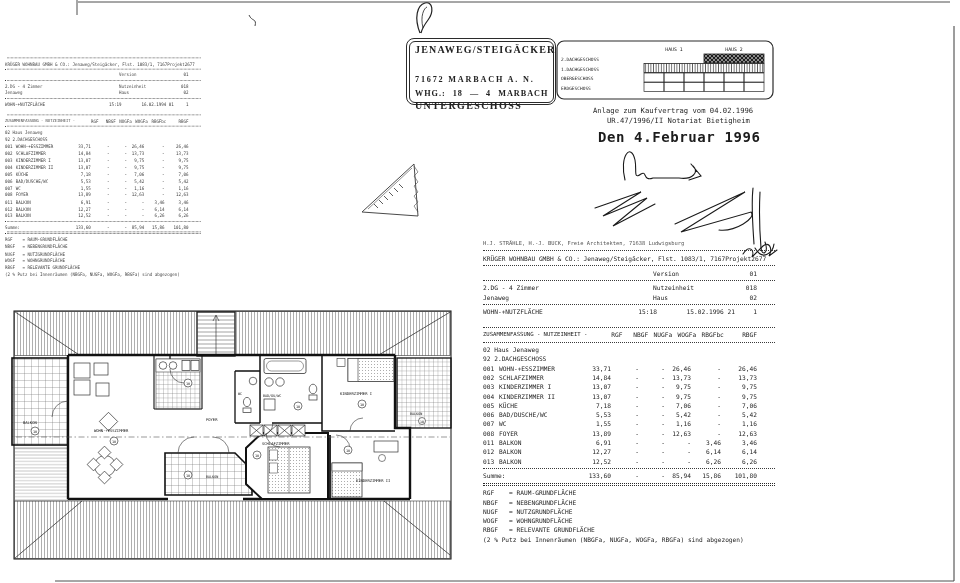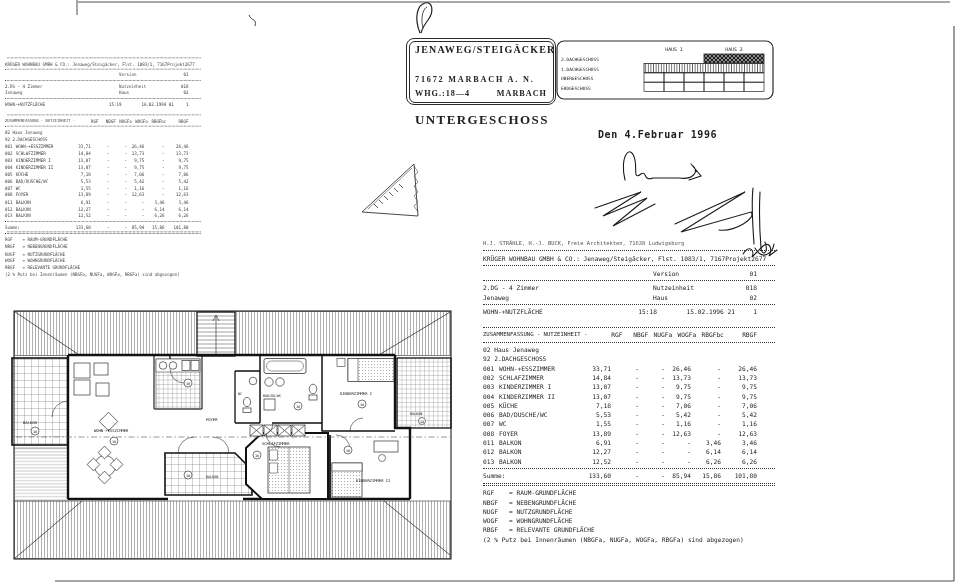--- a/index.html
+++ b/index.html
@@ -9,23 +9,23 @@
   .abs { position:absolute; }
   .serif { font-family:"Liberation Serif", serif; }
 
   
   .hdr-box { left:406px; top:38px; width:150px; height:67px; }
   .hdr-outer { position:absolute; inset:0; border:1.3px solid #2b2b2b; border-radius:8px; }
   .hdr-inner { position:absolute; inset:2.5px; border:1px solid #2b2b2b; border-radius:6px; }
   .hdr-text { position:absolute; inset:0; padding:6px 9px 0 9px; font-weight:bold; color:#222; }
   .hdr-title   { font-size:10px; letter-spacing:1.2px; white-space:nowrap; }
   .hdr-address { font-size:8.2px; letter-spacing:1.8px; margin-top:20px; }
-  .hdr-whg-row { display:flex; align-items:baseline; font-size:8.2px; letter-spacing:1px; margin-top:5px; }
+  .hdr-whg-row { display:flex; align-items:baseline; gap:7px; font-size:8.2px; letter-spacing:1px; margin-top:5px; }
   .hdr-whg-row .push { margin-left:auto; }
-  .hdr-floor   { font-size:13px; letter-spacing:1.4px; margin-top:14px; }
+  .hdr-floor   { font-size:10px; letter-spacing:1.4px; margin-top:2px; }
 
   
   .atable { width:292px; font-size:6.2px; line-height:9.3px; color:#242424; }
   .tline  { height:9.3px; white-space:pre; overflow:visible; }
   .arch   { font-size:5.4px; color:#555; }
   .dots   { border-top:1px dotted #3a3a3a; height:0; margin:2px 0 2.5px 0; }
   .dots2  { border-top:1px dotted #2a2a2a; border-bottom:1px dotted #2a2a2a; height:3px; margin:2px 0 2.5px 0; }
   .rw     { display:flex; height:9.3px; padding-right:18px; }
   .rw .grow { flex:1; white-space:pre; }
   .r-no   { width:16px; white-space:pre; }
@@ -41,21 +41,21 @@
   .hdr-row-title { flex:1; white-space:pre; font-size:5.6px; }
   .gap8 { height:8px; }
 
   #main-table { left:483px; top:239px; }
   #mini-table { left:5px;  top:56px; transform:scale(0.67,0.75); transform-origin:top left;
                 color:#474747; filter:blur(0.2px); }
 
   
   .annex { left:593px; top:106px; font-size:7.2px; line-height:9.5px; color:#2a2a2a; }
   .annex .l2 { padding-left:14px; }
-  .dateline { left:598px; top:129px; font-size:10px; font-weight:bold; letter-spacing:0.6px; color:#1c1c1c; }
+  .dateline { left:598px; top:129px; font-size:14px; font-weight:bold; letter-spacing:0.6px; color:#1c1c1c; }
 
   svg { display:block; }
   text { font-family:"DejaVu Sans Mono", monospace; }
 </style>
 </head>
 <body>
 
 <div id="canvas">
 
   <svg class="abs" style="left:0;top:0;width:960px;height:583px" viewBox="0 0 960 583">
@@ -119,20 +119,24 @@
         <rect x="88" y="42.5" width="20" height="9"></rect>
           <rect x="108" y="42.5" width="20" height="9"></rect>
           <rect x="128" y="42.5" width="20" height="9"></rect>
           <rect x="148" y="42.5" width="20" height="9"></rect>
           <rect x="168" y="42.5" width="20" height="9"></rect>
           <rect x="188" y="42.5" width="20" height="9"></rect>
       </g>
     </g>
   </svg>
 
+  <div class="abs annex">
+    <div>Anlage zum Kaufvertrag vom 04.02.1996</div>
+    <div class="l2">UR.47/1996/II Notariat Bietigheim</div>
+  </div>
   <div class="abs dateline">Den 4.Februar 1996</div>
 
   <svg class="abs" style="left:583px;top:136px;width:195px;height:122px" viewBox="0 0 195 122">
     <g stroke="#1b1b1b" stroke-width="1.1" fill="none" stroke-linecap="round">
       <path d="M42,44 C36,20 48,6 52,24 C54,34 50,44 58,38 C64,34 60,46 70,42 L96,42 C110,44 116,36 110,30 M108,28 L118,40 L106,44"></path>
       <path d="M12,72 L58,56 L20,80 L64,62 L30,90 L72,68"></path>
       <path d="M92,88 L162,56 L98,96 L168,76 C174,82 152,96 136,94"></path>
       <path d="M170,52 C168,70 170,92 171,108 M177,56 C176,76 177,100 178,112 C179,121 186,117 182,106 M172,112 C180,126 190,116 191,108"></path>
       <path d="M160,118 C166,108 172,114 169,121 L180,110 C186,105 190,112 186,120 L194,114"></path>
     </g>

